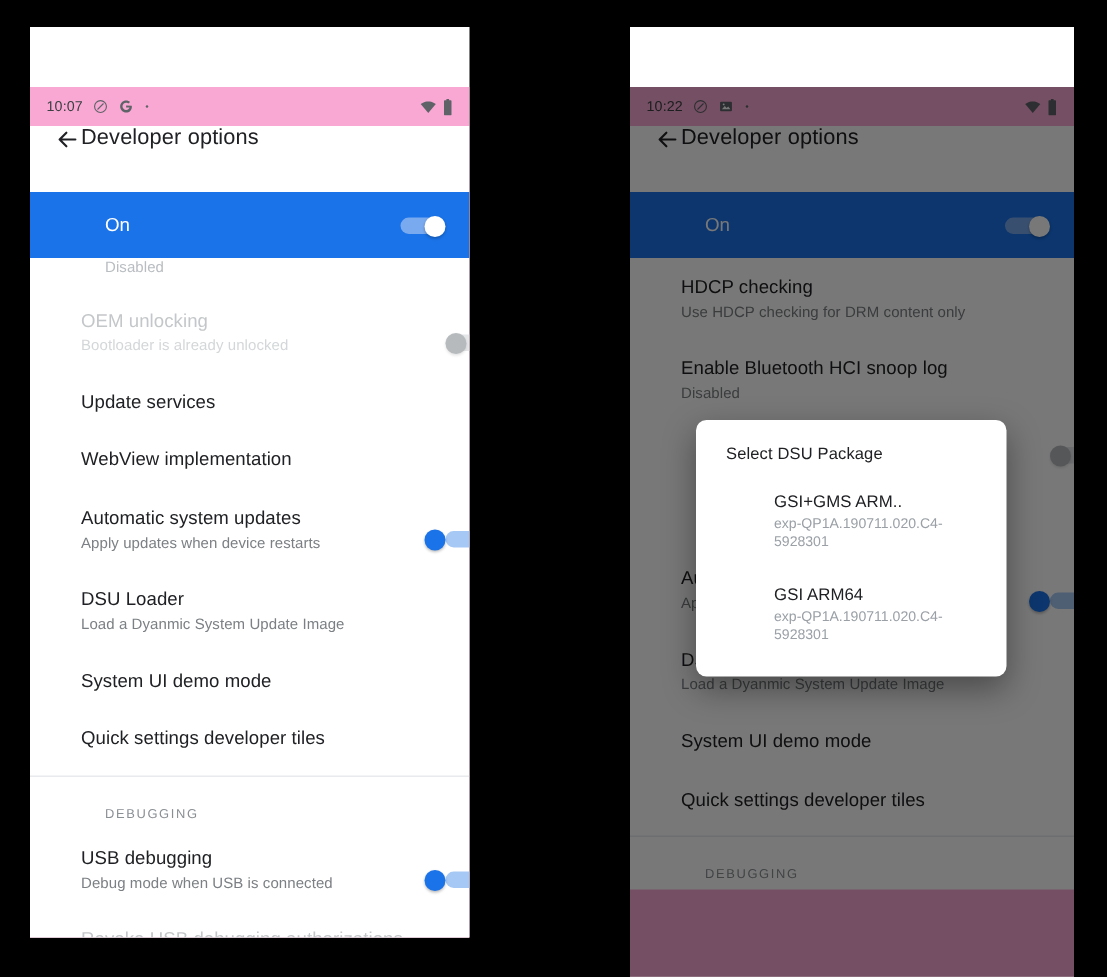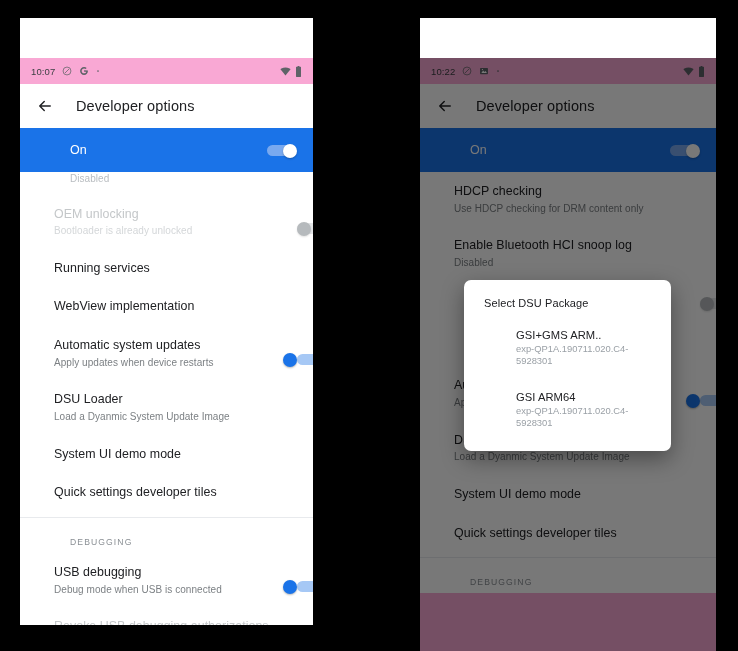--- a/index.html
+++ b/index.html
@@ -34,23 +34,22 @@
   .sb-left { display: flex; align-items: center; gap: 7px; }
   .sb-time { font-size: 9.5px; font-weight: 400; }
   .sb-right { margin-left: auto; display: flex; align-items: center; gap: 4px; }
 
   .ico { display: inline-block; line-height: 0; }
   .ico svg { display: block; }
 
   
   .appbar {
     height: 44px;
-    display: flex; align-items: center;
+    display: flex; 
     padding: 0 0 0 16px;
-    gap: 22px;
     background: #fff;
   }
   .appbar-title { font-size: 14.5px; color: #202124; font-weight: 400; letter-spacing: .1px; }
   .back-arrow { width: 18px; height: 18px; cursor: pointer; }
 
   
   .master-row {
     background: #1a73e8;
     height: 44px;
     display: flex; align-items: center;
@@ -217,21 +216,21 @@
         <div class="row dim">
           <div class="row-text">
             <div class="row-title">OEM unlocking</div>
             <div class="row-sub">Bootloader is already unlocked</div>
           </div>
           <div class="row-ctl"><span class="sw off"><span class="track"></span><span class="thumb"></span></span></div>
         </div>
 
         <div class="row">
           <div class="row-text">
-            <div class="row-title">Running services</div>
+            <div class="row-title">Update services</div>
           </div>
         </div>
 
         <div class="row">
           <div class="row-text">
             <div class="row-title">WebView implementation</div>
           </div>
         </div>
 
         <div class="row">

